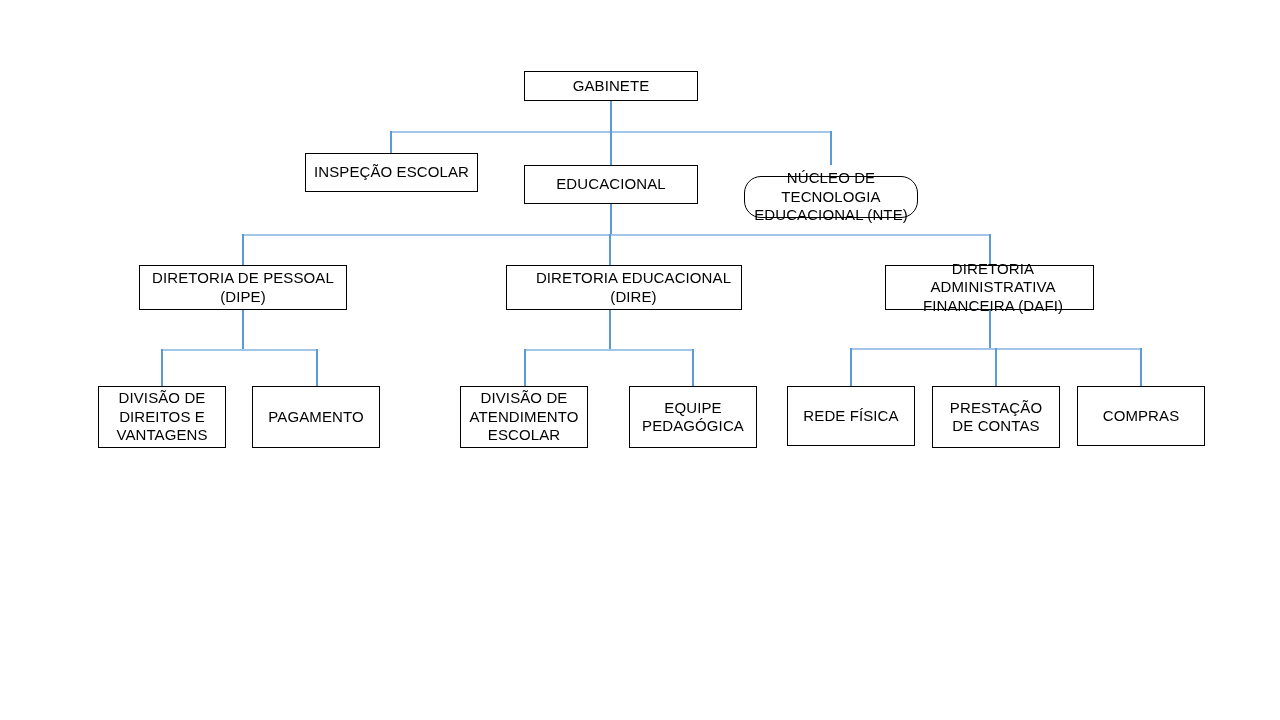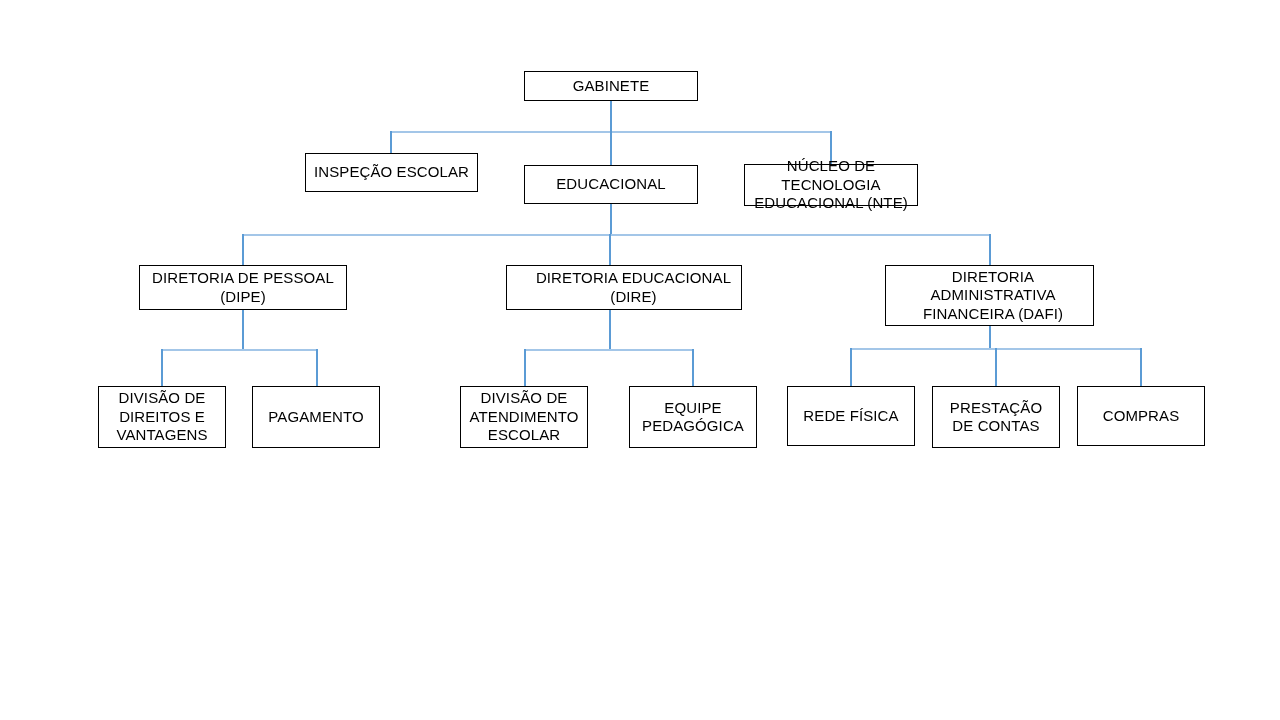--- a/index.html
+++ b/index.html
@@ -69,39 +69,39 @@
   <div class="conn-v" style="left:830px; top:131px; height:34px;"></div>
 
   <div class="node" style="left:305px; top:153px; width:173px; height:39px;">
     <span class="label">INSPEÇÃO ESCOLAR</span>
   </div>
 
   <div class="node" style="left:524px; top:165px; width:174px; height:39px;">
     <span class="label">EDUCACIONAL</span>
   </div>
 
-  <div class="node" style="left:744px; top:164px; width:174px; height:42px;">
+  <div class="node" style="left:744px; top:176px; width:174px; height:42px;border-radius:17px;">
     <span class="label">NÚCLEO DE TECNOLOGIA EDUCACIONAL (NTE)</span>
   </div>
 
   <div class="conn-v" style="left:610px; top:204px; height:31px;"></div>
   <div class="conn-h" style="left:242px; top:234px; width:749px;"></div>
   <div class="conn-v" style="left:242px; top:234px; height:31px;"></div>
   <div class="conn-v" style="left:609px; top:234px; height:31px;"></div>
   <div class="conn-v" style="left:989px; top:234px; height:31px;"></div>
 
   <div class="node" style="left:139px; top:265px; width:208px; height:45px;">
     <span class="label">DIRETORIA DE PESSOAL (DIPE)</span>
   </div>
 
   <div class="node" style="left:506px; top:265px; width:236px; height:45px;padding-left:24px;">
     <span class="label">DIRETORIA EDUCACIONAL (DIRE)</span>
   </div>
 
-  <div class="node" style="left:885px; top:265px; width:209px; height:61px;padding-left:12px;">
+  <div class="node" style="left:885px; top:265px; width:209px; height:45px;padding-left:12px;">
     <span class="label">DIRETORIA ADMINISTRATIVA FINANCEIRA (DAFI)</span>
   </div>
 
   <div class="conn-v" style="left:242px; top:310px; height:40px;"></div>
   <div class="conn-h" style="left:161px; top:349px; width:157px;"></div>
   <div class="conn-v" style="left:161px; top:349px; height:38px;"></div>
   <div class="conn-v" style="left:316px; top:349px; height:38px;"></div>
 
   <div class="conn-v" style="left:609px; top:310px; height:40px;"></div>
   <div class="conn-h" style="left:524px; top:349px; width:170px;"></div>

